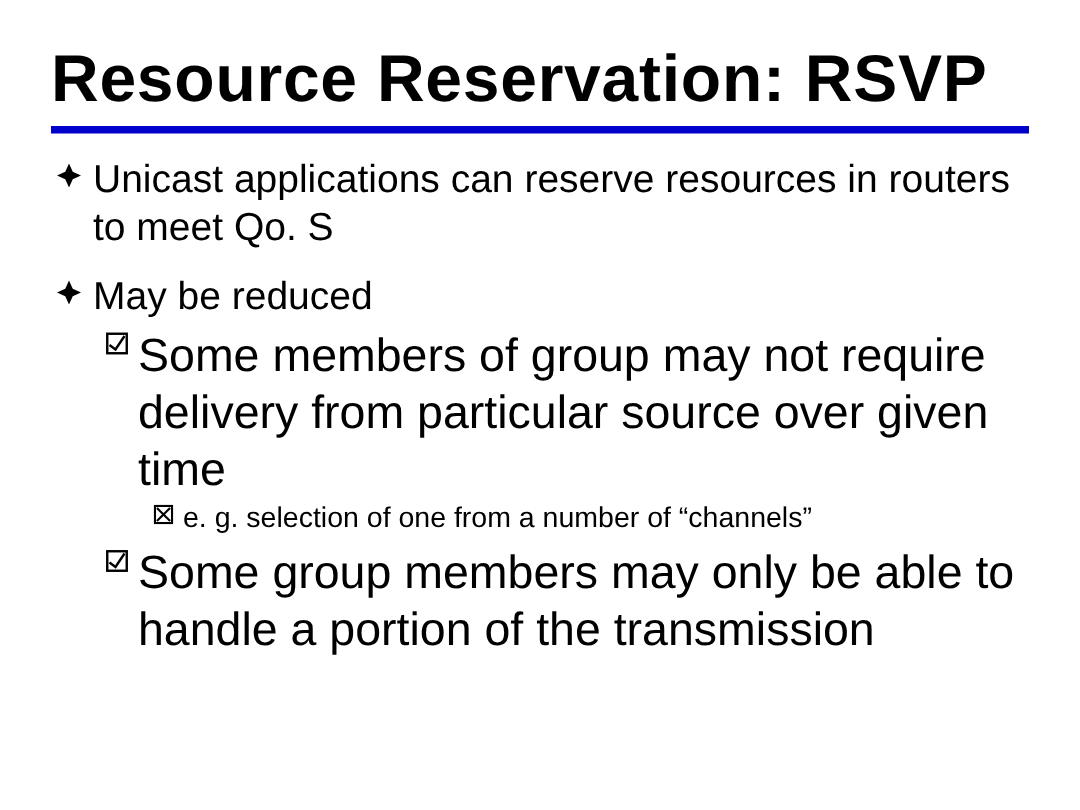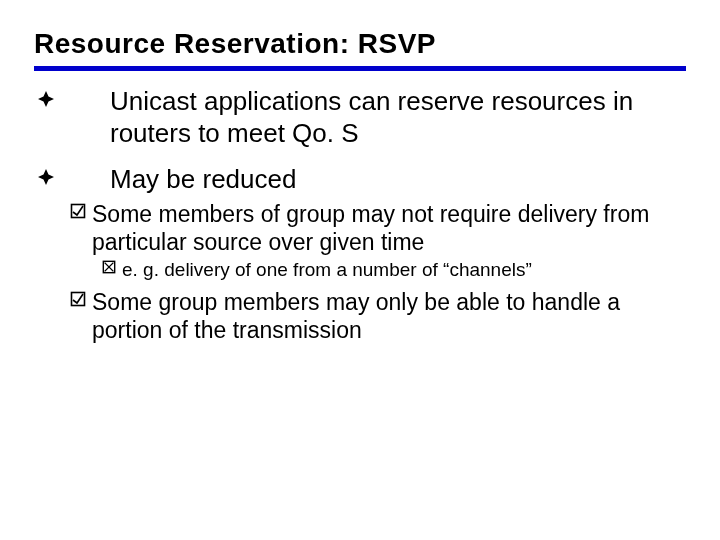--- a/index.html
+++ b/index.html
@@ -13,51 +13,50 @@
   }
   .slide {
     box-sizing: border-box;
     width: 720px;
     height: 540px;
     padding: 28px 34px 20px 34px;
   }
   .title {
     font-family: Arial, Helvetica, sans-serif;
     font-weight: 900;
-    font-size: 28px;
+    font-size: 44px;
     letter-spacing: 0.5px;
     margin: 0 0 6px 0;
   }
   .rule {
     height: 5px;
     background: #0000cc;
     margin: 0 0 14px 0;
   }
   .b1 {
     display: flex;
     align-items: flex-start;
     font-size: 26px;
     line-height: 1.22;
     margin: 15px 0 2px 0;
     padding-left: 4px;
-    gap: 48px;
   }
   .b1 .marker {
     flex: 0 0 auto;
     margin-right: 8px;
     font-family: "Zapf Dingbats", "Segoe UI Symbol", sans-serif;
     font-size: 18px;
     position: relative;
     top: 5px;
   }
   .b1 .text { flex: 1 1 auto; }
   .b2 {
     display: flex;
     align-items: flex-start;
-    font-size: 23px;
+    font-size: 31px;
     line-height: 1.22;
     margin: 4px 0 2px 0;
     padding-left: 36px;
   }
   .b2 .marker {
     flex: 0 0 auto;
     margin-right: 4px;
     width: 18px;
     position: relative;
     top: 3px;
@@ -120,21 +119,21 @@
   </div>
 
   <div class="b3">
     <span class="marker">
       <svg width="14" height="14" viewBox="0 0 16 16">
           <rect x="1.5" y="1.5" width="13" height="13" fill="none" stroke="#000" stroke-width="1.6"></rect>
           <line x1="3" y1="3" x2="13" y2="13" stroke="#000" stroke-width="1.6"></line>
           <line x1="13" y1="3" x2="3" y2="13" stroke="#000" stroke-width="1.6"></line>
         </svg>
     </span>
-    <span class="text">e. g. delivery of one from a number of “channels”</span>
+    <span class="text">e. g. selection of one from a number of “channels”</span>
   </div>
 
   <div class="b2">
     <span class="marker">
       <svg width="16" height="16" viewBox="0 0 16 16">
           <rect x="1.5" y="1.5" width="13" height="13" fill="none" stroke="#000" stroke-width="1.6"></rect>
           <path d="M3 9 L7 12 L13 3" fill="none" stroke="#000" stroke-width="1.6"></path>
         </svg>
     </span>
     <span class="text">Some group members may only be able to handle a portion of the transmission</span>

